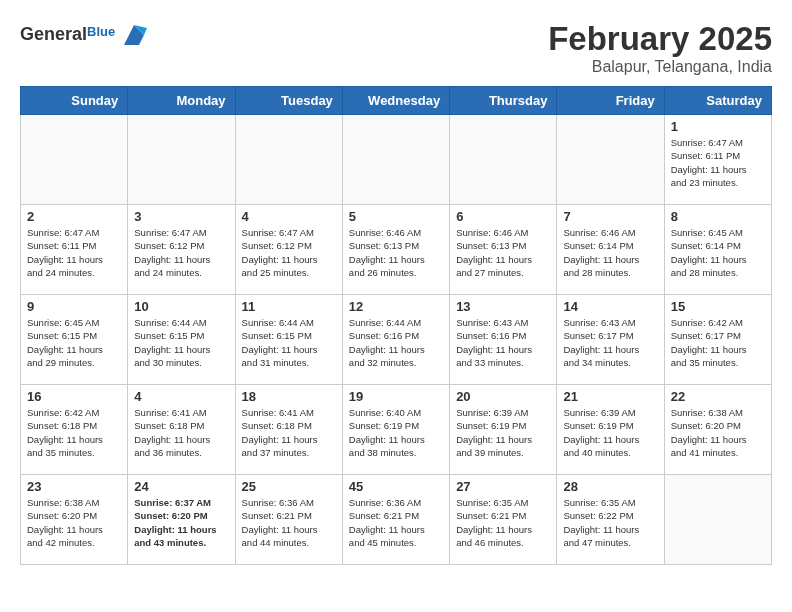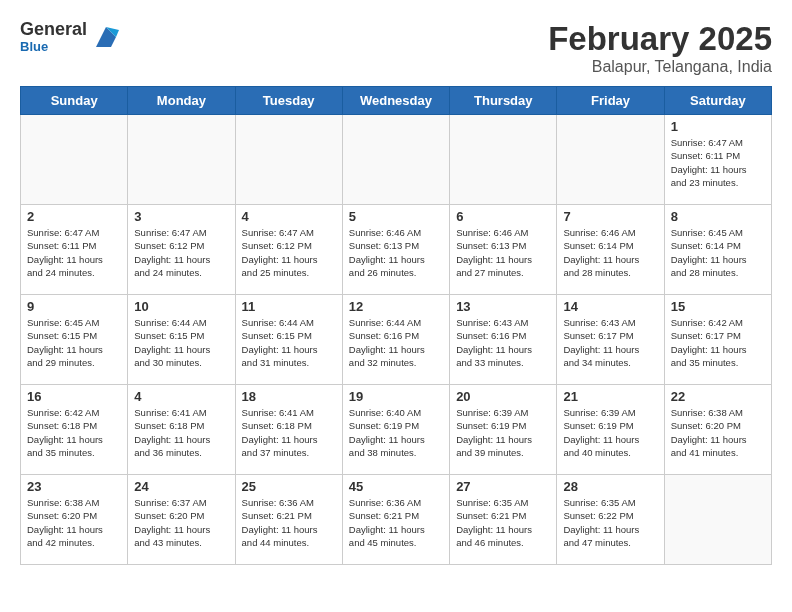--- a/index.html
+++ b/index.html
@@ -15,21 +15,21 @@
       justify-content: space-between;
       align-items: flex-start;
       margin-bottom: 10px;
     }
     .logo {
       display: flex;
       align-items: center;
     }
     .logo-text {
       display: flex;
-      flex-direction: column;
+      flex-direction: row;
       line-height: 1.1;
     }
     .logo-general {
       font-size: 18px;
       font-weight: bold;
       color: #333;
     }
     .logo-blue {
       font-size: 13px;
       font-weight: bold;
@@ -53,22 +53,22 @@
       color: #555;
     }
     .calendar {
       width: 100%;
       border-collapse: collapse;
       border: 1px solid #ccc;
     }
     .calendar th {
       background-color: #2a6db5;
       color: white;
-      text-align: center;
-      padding: 6px 16px;
+      text-align: right;
+      padding: 6px 9px;
       font-size: 13px;
       border: 1px solid #1a5da0;
     }
     .calendar td {
       vertical-align: top;
       border: 1px solid #ccc;
       padding: 4px 6px;
       width: calc(100% / 7);
       height: 90px;
       font-size: 10px;
@@ -294,21 +294,21 @@
       <tr>
         <td>
           <span class="day-number">23</span>
           <div class="day-info" style="white-space: pre-line;">Sunrise: 6:38 AM
 Sunset: 6:20 PM
 Daylight: 11 hours
 and 42 minutes.</div>
         </td>
         <td>
           <span class="day-number">24</span>
-          <div class="day-info" style="white-space: pre-line;">Sunrise: 6:37 AM
+          <div class="day-info" style="white-space: pre-line; font-weight: bold;">Sunrise: 6:37 AM
 Sunset: 6:20 PM
 Daylight: 11 hours
 and 43 minutes.</div>
         </td>
         <td>
           <span class="day-number">25</span>
           <div class="day-info" style="white-space: pre-line;">Sunrise: 6:36 AM
 Sunset: 6:21 PM
 Daylight: 11 hours
 and 44 minutes.</div>

